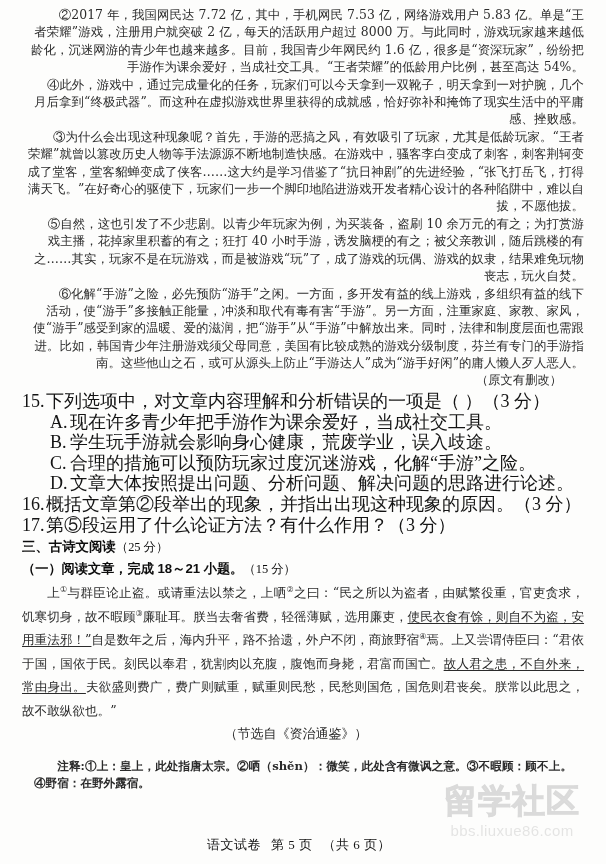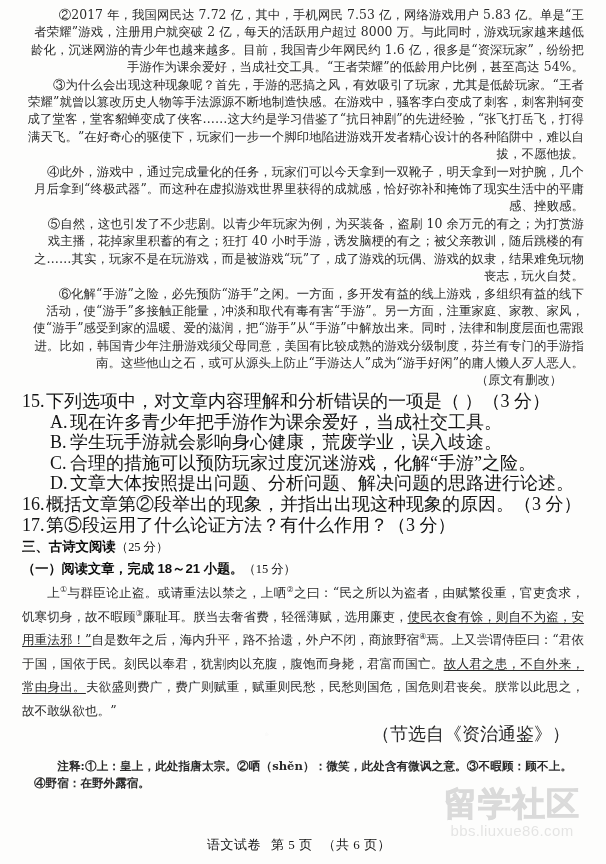--- a/index.html
+++ b/index.html
@@ -123,24 +123,24 @@
     margin: 0;
     text-indent: 2em;
   }
   .classical .u { text-decoration: underline; text-underline-offset: 2px; }
   sup {
     font-size: 8px;
     vertical-align: super;
     line-height: 0;
   }
   .src-note {
-    text-align: right;
+    text-align: center;
     padding-right: 14px;
     text-indent: 0 !important;
-    font-size: 18px;
+    font-size: 13px;
     margin-top: 1px;
   }
 
   .footnotes {
     font-family: "DejaVu Serif", "Liberation Serif", serif;
     font-size: 11.6px;
     line-height: 17.5px;
     color: #2b2b2b;
     text-align: justify;
     margin-top: 5px;
@@ -152,21 +152,21 @@
     position: absolute;
     right: 12px;
     bottom: 24px;
     width: 164px;
     text-align: center;
     pointer-events: none;
     user-select: none;
     opacity: 0.30;
   }
   .watermark .wm-cn {
-    font-family: Liberation Sans, sans-serif;
+    font-family: Liberation Mono, monospace;
     font-weight: bold;
     font-size: 33px;
     letter-spacing: 1px;
     color: #9a9a9a;
     -webkit-text-stroke: 1px #8d8d8d;
     line-height: 36px;
     white-space: nowrap;
   }
   .watermark .wm-url {
     font-family: "Liberation Sans", "DejaVu Sans", sans-serif;
@@ -190,22 +190,22 @@
   }
   .footer .gap { display: inline-block; width: 10px; }
 </style>
 </head>
 <body>
 
 <div class="page">
 
   <div class="article">
     <p>②2017 年，我国网民达 7.72 亿，其中，手机网民 7.53 亿，网络游戏用户 5.83 亿。单是“王者荣耀”游戏，注册用户就突破 2 亿，每天的活跃用户超过 8000 万。与此同时，游戏玩家越来越低龄化，沉迷网游的青少年也越来越多。目前，我国青少年网民约 1.6 亿，很多是“资深玩家”，纷纷把手游作为课余爱好，当成社交工具。“王者荣耀”的低龄用户比例，甚至高达 54%。</p>
+    <p>④此外，游戏中，通过完成量化的任务，玩家们可以今天拿到一双靴子，明天拿到一对护腕，几个月后拿到“终极武器”。而这种在虚拟游戏世界里获得的成就感，恰好弥补和掩饰了现实生活中的平庸感、挫败感。</p>
     <p>③为什么会出现这种现象呢？首先，手游的恶搞之风，有效吸引了玩家，尤其是低龄玩家。“王者荣耀”就曾以篡改历史人物等手法源源不断地制造快感。在游戏中，骚客李白变成了刺客，刺客荆轲变成了堂客，堂客貂蝉变成了侠客……这大约是学习借鉴了“抗日神剧”的先进经验，“张飞打岳飞，打得满天飞。”在好奇心的驱使下，玩家们一步一个脚印地陷进游戏开发者精心设计的各种陷阱中，难以自拔，不愿他拔。</p>
-    <p>④此外，游戏中，通过完成量化的任务，玩家们可以今天拿到一双靴子，明天拿到一对护腕，几个月后拿到“终极武器”。而这种在虚拟游戏世界里获得的成就感，恰好弥补和掩饰了现实生活中的平庸感、挫败感。</p>
     <p>⑤自然，这也引发了不少悲剧。以青少年玩家为例，为买装备，盗刷 10 余万元的有之；为打赏游戏主播，花掉家里积蓄的有之；狂打 40 小时手游，诱发脑梗的有之；被父亲教训，随后跳楼的有之……其实，玩家不是在玩游戏，而是被游戏“玩”了，成了游戏的玩偶、游戏的奴隶，结果难免玩物丧志，玩火自焚。</p>
     <p>⑥化解“手游”之险，必先预防“游手”之闲。一方面，多开发有益的线上游戏，多组织有益的线下活动，使“游手”多接触正能量，冲淡和取代有毒有害“手游”。另一方面，注重家庭、家教、家风，使“游手”感受到家的温暖、爱的滋润，把“游手”从“手游”中解放出来。同时，法律和制度层面也需跟进。比如，韩国青少年注册游戏须父母同意，美国有比较成熟的游戏分级制度，芬兰有专门的手游指南。这些他山之石，或可从源头上防止“手游达人”成为“游手好闲”的庸人懒人歹人恶人。</p>
     <p class="right-note">（原文有删改）</p>
   </div>
 
   <div class="questions">
 
     <div class="q-row">
       <span class="q-num">15.</span>
       <span class="q-text">下列选项中，对文章内容理解和分析错误的一项是（    ）（3 分）</span>

